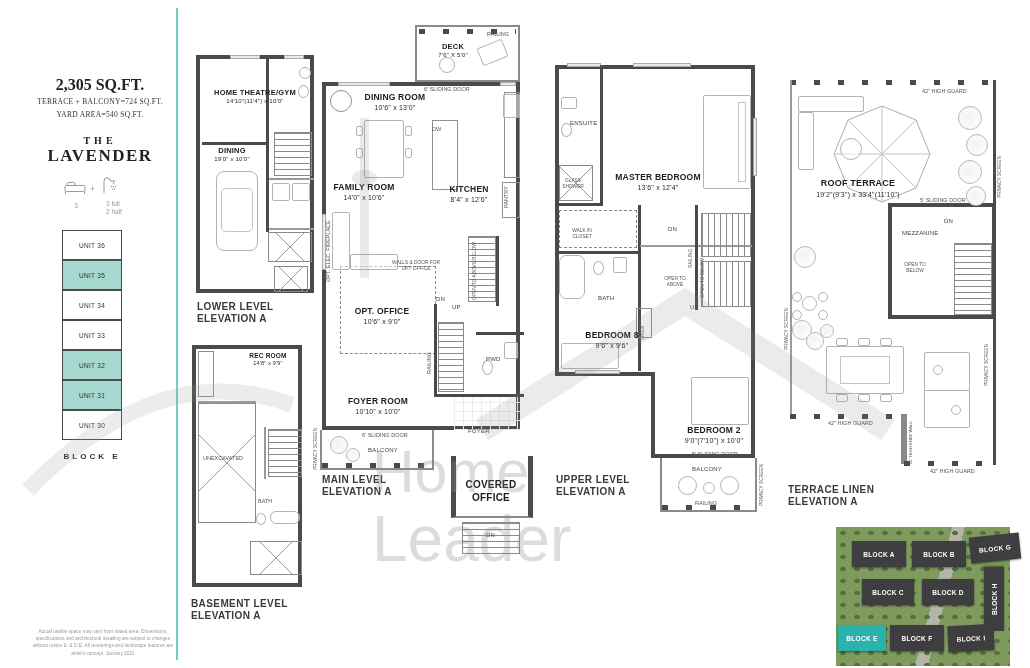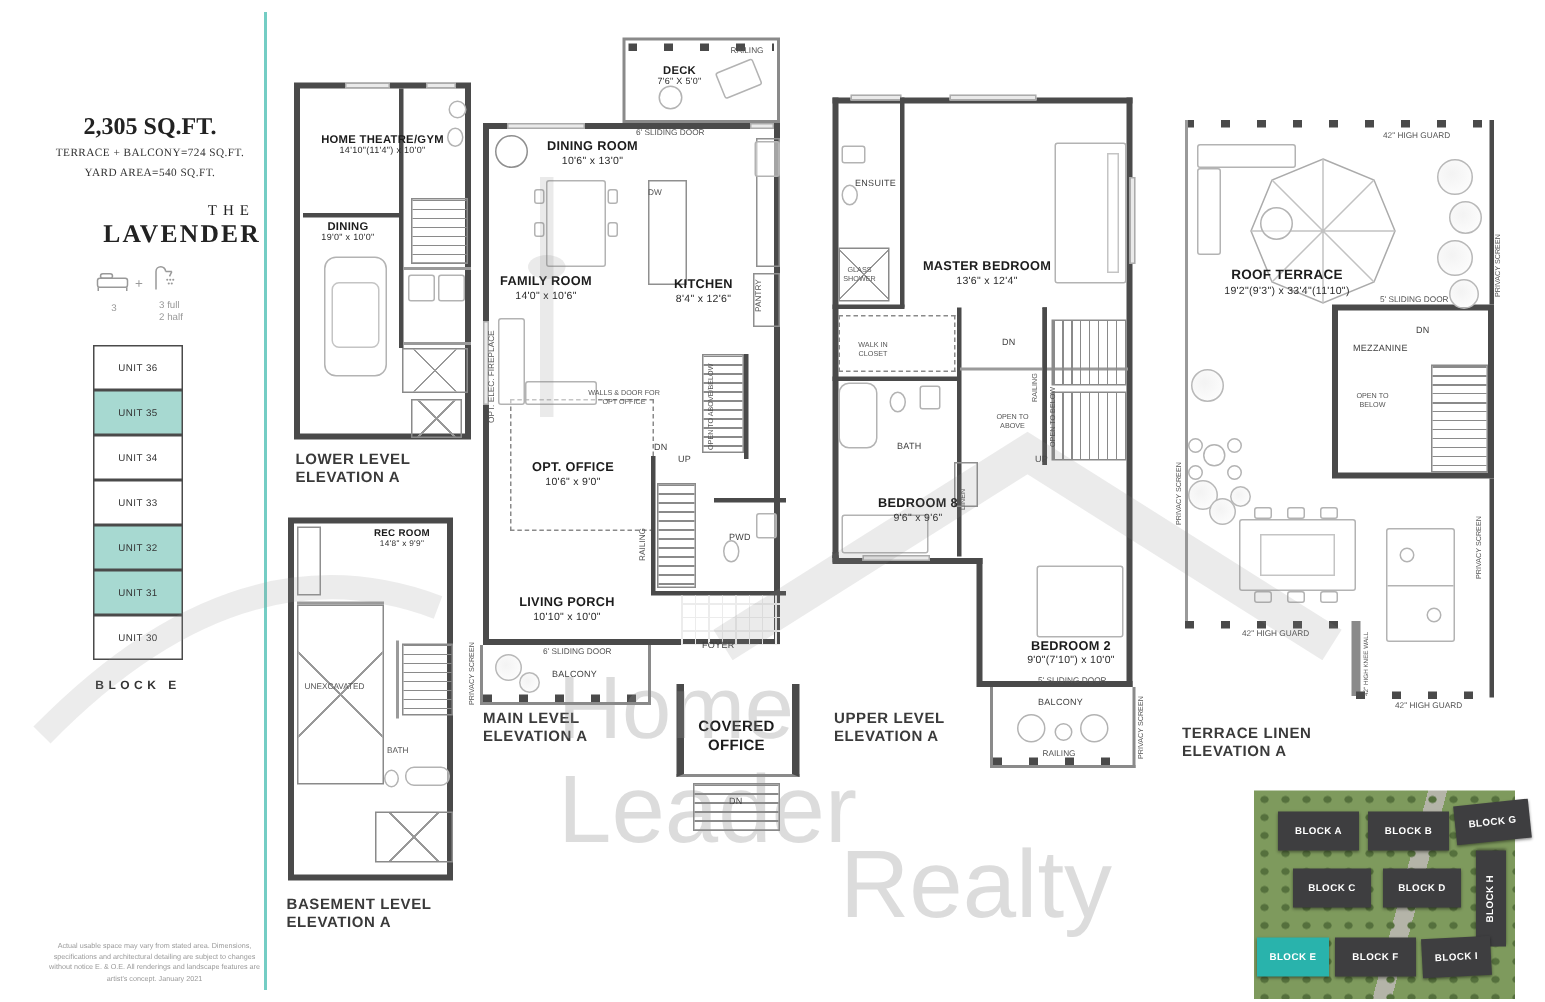--- a/index.html
+++ b/index.html
@@ -39,22 +39,22 @@
   .wm{position:absolute;pointer-events:none;font-weight:400;z-index:40}
 </style>
 </head>
 <body>
 
 <div id="canvas">
 
   <div class="abs serif" style="left:30px;top:76px;width:140px;text-align:center;font-size:16px;font-weight:bold;color:#222">2,305 SQ.FT.</div>
   <div class="abs serif" style="left:26px;top:97px;width:148px;text-align:center;font-size:7.5px;letter-spacing:.3px;color:#333">TERRACE + BALCONY=724 SQ.FT.</div>
   <div class="abs serif" style="left:26px;top:110px;width:148px;text-align:center;font-size:7.5px;letter-spacing:.3px;color:#333">YARD AREA=540 SQ.FT.</div>
-  <div class="abs serif" style="left:30px;top:135px;width:140px;text-align:right;font-size:10px;font-weight:normal;letter-spacing:4px;color:#222">THE</div>
-  <div class="abs serif" style="left:26px;top:146px;width:148px;text-align:right;font-size:17px;font-weight:bold;letter-spacing:1.5px;color:#222">LAVENDER</div>
+  <div class="abs serif" style="left:30px;top:135px;width:140px;text-align:center;font-size:10px;font-weight:bold;letter-spacing:4px;color:#222">THE</div>
+  <div class="abs serif" style="left:26px;top:146px;width:148px;text-align:center;font-size:17px;font-weight:bold;letter-spacing:1.5px;color:#222">LAVENDER</div>
 
   <div class="abs" style="left:64px;top:180px">
     <svg width="22" height="15" viewBox="0 0 22 15">
         <rect x="1" y="5.5" width="20" height="6" rx="1.5" fill="none" stroke="#999"></rect>
         <rect x="3" y="2.5" width="8" height="3" rx="1.5" fill="none" stroke="#999"></rect>
         <path d="M1.5 11.5v2.5 M20.5 11.5v2.5" stroke="#999" fill="none"></path>
       </svg>
   </div>
   <div class="abs" style="left:90px;top:184px;font-size:9px;color:#9a9a9a">+</div>
   <div class="abs" style="left:100px;top:176px">
@@ -198,21 +198,21 @@
   </div>
   <div class="abs t5 vertu" style="left:503px;top:182px;height:26px">PANTRY</div>
   <div class="abs t5" style="left:432px;top:126px">DW</div>
   <div class="abs t5 vertu" style="left:325px;top:218px;height:64px">OPT. ELEC. FIREPLACE</div>
   <div class="abs t5 wrap" style="left:390px;top:260px;width:52px;font-size:4.8px">WALLS &amp; DOOR FOR OPT OFFICE</div>
   <div class="abs room" style="left:342px;top:306px;width:80px">
     <div>OPT. OFFICE</div>
     <div class="d">10'6" x 9'0"</div>
   </div>
   <div class="abs room" style="left:336px;top:396px;width:84px">
-    <div>LIVING PORCH</div>
+    <div>FOYER ROOM</div>
     <div class="d">10'10" x 10'0"</div>
   </div>
   <div class="abs t6" style="left:452px;top:304px">UP</div>
   <div class="abs t6" style="left:436px;top:296px">DN</div>
   <div class="abs t5 vertu" style="left:426px;top:330px;height:44px">RAILING</div>
   <div class="abs t5 vertu" style="left:472px;top:244px;height:56px;font-size:4.8px">OPEN TO ABOVE/BELOW</div>
   <div class="abs t6" style="left:486px;top:356px">PWD</div>
   <div class="abs t6" style="left:468px;top:428px">FOYER</div>
 
   <div class="abs" style="left:320px;top:430px;width:114px;height:40px;border:2px solid #8a8a8a;border-top:none">
@@ -410,15 +410,14 @@
   <div class="wm" style="left:360px;top:118px;width:9px;height:160px;background:rgba(125,125,125,.16)"></div>
   <div class="wm" style="left:352px;top:170px;width:25px;height:16px;border-radius:50%;background:rgba(125,125,125,.16)"></div>
   <svg class="wm" style="left:470px;top:280px" width="430" height="160" viewBox="0 0 430 160">
     <polyline points="12,150 215,22 418,150" fill="none" stroke="rgba(130,130,130,.16)" stroke-width="24"></polyline>
   </svg>
   <svg class="wm" style="left:20px;top:300px" width="280" height="200" viewBox="0 0 280 200">
     <path d="M8,190 Q140,55 272,105" fill="none" stroke="rgba(150,150,150,.18)" stroke-width="16"></path>
   </svg>
   <div class="wm" style="left:372px;top:438px;font-size:59px;color:rgba(138,138,138,.30)">Home</div>
   <div class="wm" style="left:372px;top:502px;font-size:64px;color:rgba(138,138,138,.30)">Leader</div>
-  <div class="wm" style="left:560px;top:552px;font-size:64px;color:rgba(138,138,138,.30)">Realty</div>
 
 </div>
 
 </body></html>

